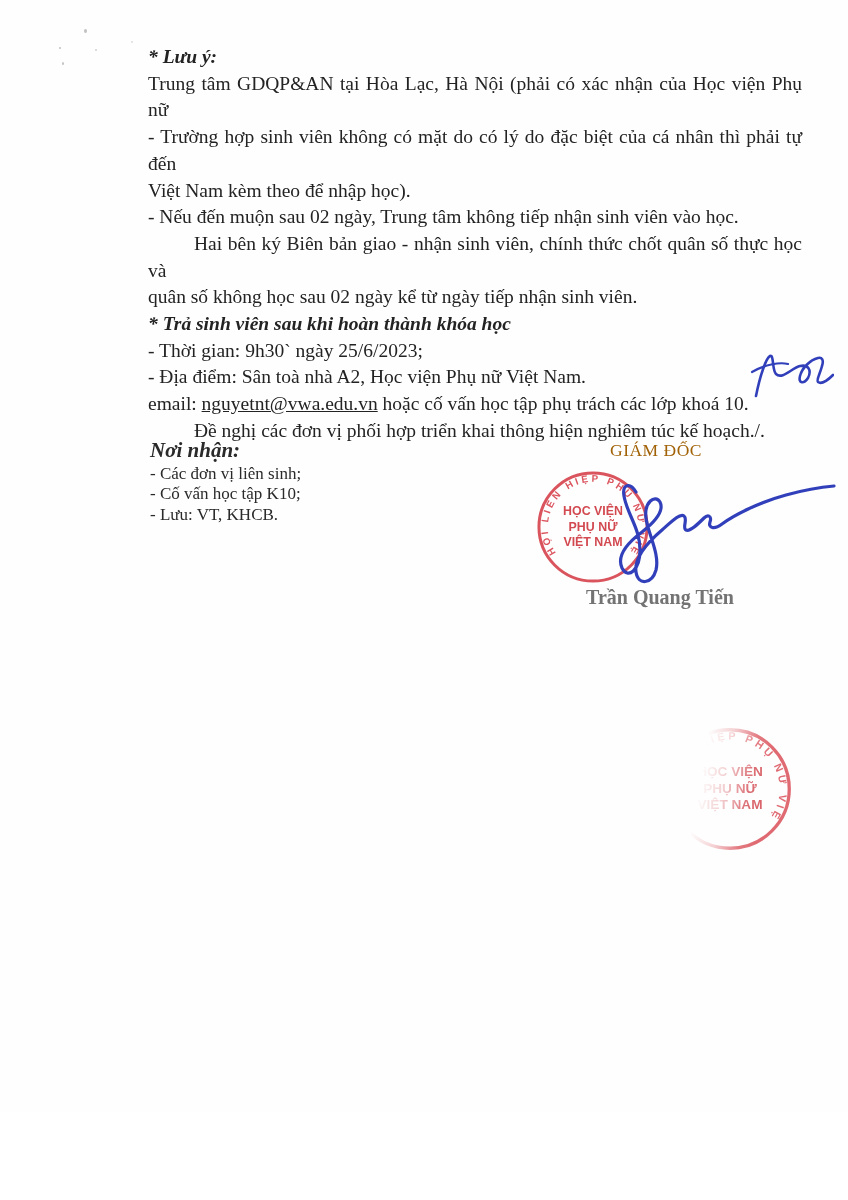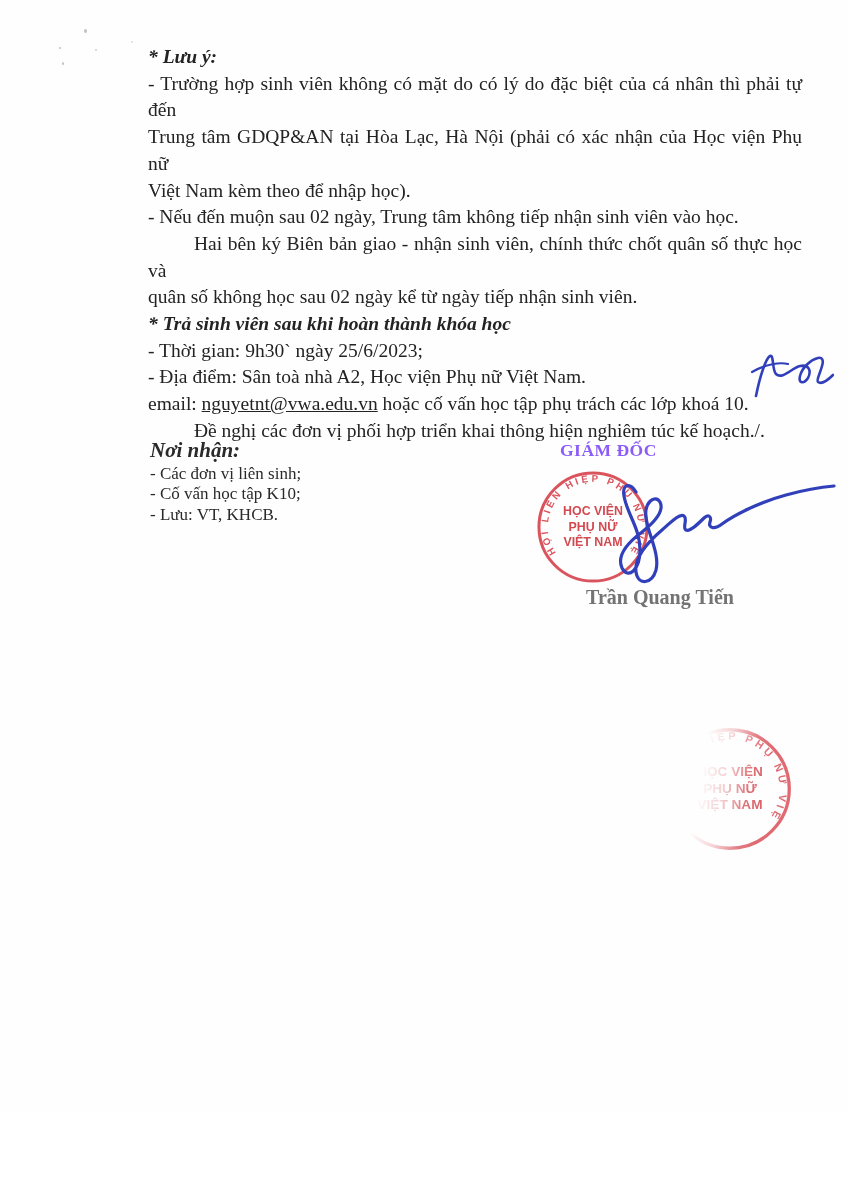--- a/index.html
+++ b/index.html
@@ -24,21 +24,21 @@
   .email{text-decoration:underline;}
   
   .recipients{
     position:absolute;left:150px;top:440px;
     font-size:17px;line-height:20.6px;color:#2a2a2a;
   }
   .recipients .head{font-weight:bold;font-style:italic;font-size:21px;margin-bottom:3px;}
   
   .director{
     position:absolute;left:560px;top:440px;width:192px;
-    font-weight:bold;font-size:17.5px;color:#8b5cf6;
+    text-align:center;font-weight:normal;font-size:17.5px;color:#a16207;
     letter-spacing:.5px;
   }
   .signer{
     position:absolute;left:560px;top:586px;width:200px;
     text-align:center;font-weight:bold;font-size:20px;color:#737373;
   }
   
   .stamp1{position:absolute;left:531px;top:465px;width:124px;height:124px;opacity:.92;}
   .stamp2{
     position:absolute;left:662px;top:721px;width:136px;height:136px;opacity:.8;
@@ -66,22 +66,22 @@
 <div class="page">
 
   <div class="speck s1"></div>
   <div class="speck s2"></div>
   <div class="speck s3"></div>
   <div class="speck s4"></div>
   <div class="speck s5"></div>
 
   <div class="doc-body">
     <div class="line bi">* Lưu ý:</div>
+    <div class="jl">Trung tâm GDQP&amp;AN tại Hòa Lạc, Hà Nội (phải có xác nhận của Học viện Phụ nữ</div>
     <div class="jl">- Trường hợp sinh viên không có mặt do có lý do đặc biệt của cá nhân thì phải tự đến</div>
-    <div class="jl">Trung tâm GDQP&amp;AN tại Hòa Lạc, Hà Nội (phải có xác nhận của Học viện Phụ nữ</div>
     <div class="line">Việt Nam kèm theo để nhập học).</div>
     <div class="line">- Nếu đến muộn sau 02 ngày, Trung tâm không tiếp nhận sinh viên vào học.</div>
     <div class="jl indent">Hai bên ký Biên bản giao - nhận sinh viên, chính thức chốt quân số thực học và</div>
     <div class="line">quân số không học sau 02 ngày kể từ ngày tiếp nhận sinh viên.</div>
     <div class="line bi">* Trả sinh viên sau khi hoàn thành khóa học</div>
     <div class="line">- Thời gian: 9h30` ngày 25/6/2023;</div>
     <div class="line">- Địa điểm: Sân toà nhà A2, Học viện Phụ nữ Việt Nam.</div>
     <div class="line"><span>email: </span><span class="email">nguyetnt@vwa.edu.vn</span><span> hoặc cố vấn học tập phụ trách các lớp khoá 10.</span></div>
     <div class="line indent">Đề nghị các đơn vị phối hợp triển khai thông hiện nghiêm túc kế hoạch./.</div>
   </div>

